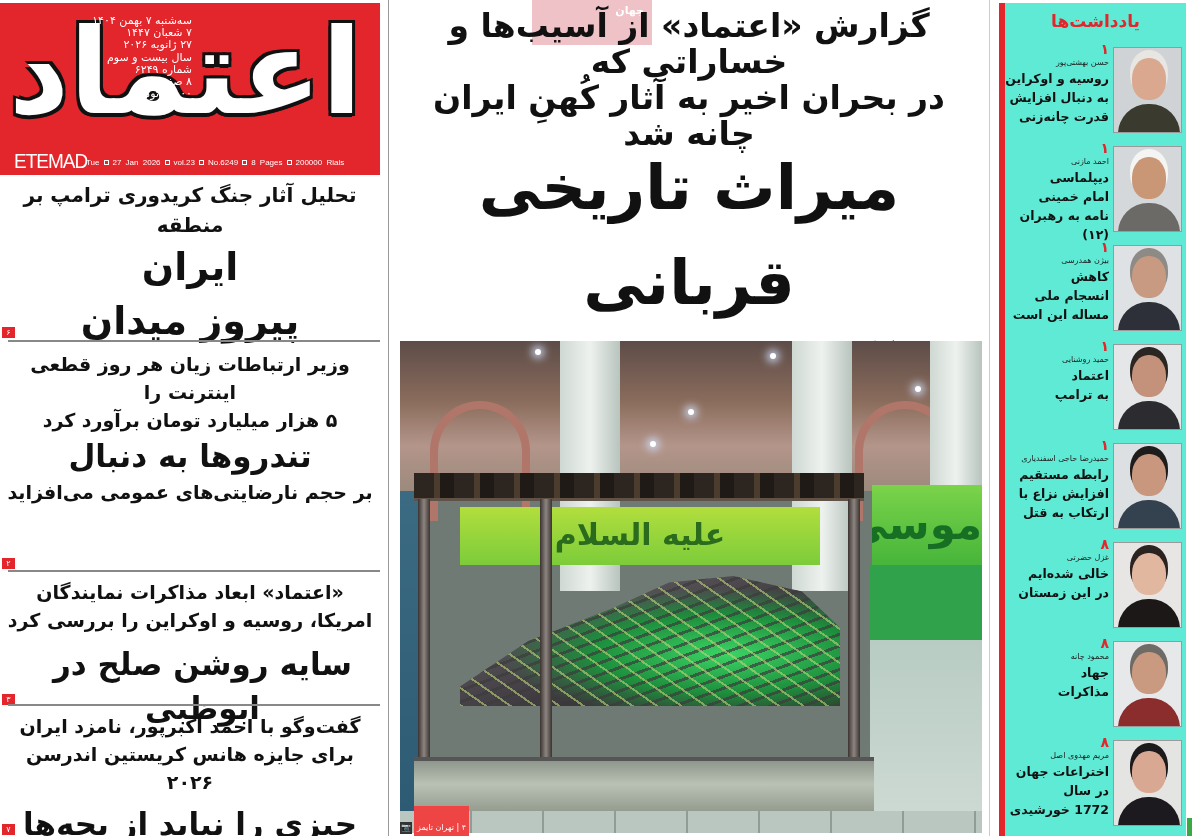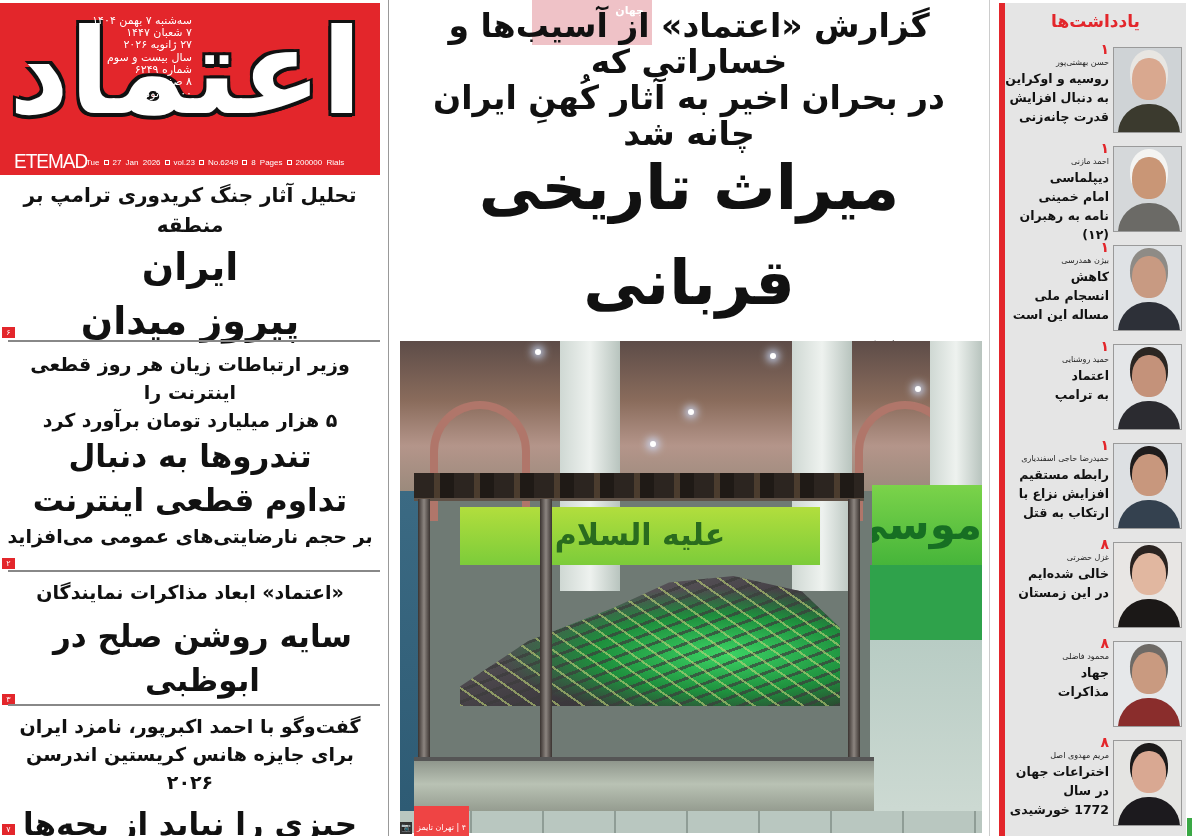--- a/index.html
+++ b/index.html
@@ -59,21 +59,21 @@
         linear-gradient(160deg, #6f6a70, #3c383d 60%, #2c3a2c);
       clip-path: polygon(0 85%, 18% 50%, 40% 25%, 55% 5%, 72% 0, 90% 12%, 100% 40%, 100% 100%, 0 100%); }
     .ph-glass { position: absolute; left: 26px; top: 158px; width: 430px; height: 262px; border: 2px solid rgba(210,220,215,0.6); }
     .ph-base { position: absolute; left: 14px; top: 416px; width: 460px; height: 62px; background: linear-gradient(180deg, #8f968c, #b9c2b4 40%, #8a9185); border-top: 4px solid #555; }
     .ph-floor { position: absolute; left: 0; top: 470px; width: 100%; height: 22px; background: repeating-linear-gradient(90deg, #b9c7c0 0 70px, #8f9d96 70px 72px); }
     .photo-credit { position: absolute; left: 6px; top: 822px; height: 12px; display: flex; align-items: center; gap: 2px; }
     .photo-credit .cam { width: 12px; height: 12px; background: #333; color: #fff; font-size: 8px; line-height: 12px; text-align: center; }
     .photo-credit .lbl { background: #ef4444; color: #fff; font-size: 8px; line-height: 12px; padding: 16px 3px; direction: rtl; white-space: nowrap; }
 
     
-    .notes { position: absolute; left: 999px; top: 3px; width: 187px; height: 833px; background: #e5e5e5; }
+    .notes { position: absolute; left: 999px; top: 3px; width: 187px; height: 833px; background: #5eead4; }
     .notes-bar { position: absolute; left: 0; top: 0; width: 6px; height: 833px; background: #e3262b; }
     .notes-title { position: absolute; left: 6px; top: 4px; width: 181px; color: #e3262b; font-weight: bold; font-size: 17px; line-height: 28px; direction: rtl; text-align: center; }
     .note { position: absolute; left: 8px; width: 178px; height: 98px; }
     .note .photo-box { position: absolute; right: 3px; top: 6px; width: 69px; height: 86px; border: 1px solid #9a9a9a; overflow: hidden; background: #d8dcdf; }
     .note .photo-box .bg { position: absolute; inset: 0; }
     .note .photo-box .head { position: absolute; left: 18px; top: 10px; width: 34px; height: 42px; border-radius: 48% 48% 44% 44%; }
     .note .photo-box .body { position: absolute; left: 4px; top: 56px; width: 62px; height: 40px; border-radius: 30px 30px 0 0; }
     .note .txt { position: absolute; right: 76px; top: 0; width: 104px; direction: rtl; text-align: right; }
     .note .num { color: #e3262b; font-weight: bold; font-size: 14px; line-height: 16px; }
     .note .author { font-size: 8px; line-height: 12px; color: #222; white-space: nowrap; }
@@ -106,28 +106,28 @@
     <div class="head-lg">ایران</div>
     <div class="head-lg">پیروز میدان</div>
   </div>
   <div class="page-badge" style="top:327px;">۶</div>
   <div class="rule" style="top:340px;"></div>
 
   <div class="story rtl" style="top:350px;">
     <div class="sub">وزیر ارتباطات زیان هر روز قطعی اینترنت را</div>
     <div class="sub">۵ هزار میلیارد تومان برآورد کرد</div>
     <div class="head-md">تندروها به دنبال</div>
-    <div class="head-md">تداوم قطعی اینترنت</div>
     <div class="sub">بر حجم نارضایتی‌های عمومی می‌افزاید</div>
   </div>
   <div class="page-badge" style="top:558px;">۲</div>
   <div class="rule" style="top:570px;"></div>
 
   <div class="story rtl" style="top:578px;">
     <div class="sub">«اعتماد» ابعاد مذاکرات نمایندگان</div>
+    <div class="sub">امریکا، روسیه و اوکراین را بررسی کرد</div>
     <div class="head-md" style="margin-top:8px;padding-left:25px;">سایه روشن صلح در ابوظبی</div>
   </div>
   <div class="page-badge" style="top:694px;">۳</div>
   <div class="rule" style="top:704px;"></div>
 
   <div class="story rtl" style="top:712px;">
     <div class="sub">گفت‌وگو با احمد اکبرپور، نامزد ایران</div>
     <div class="sub">برای جایزه هانس کریستین اندرسن ۲۰۲۶</div>
     <div class="head-md" style="margin-top:6px;">چیزی را نباید از بچه‌ها مخفی کرد</div>
   </div>
@@ -273,21 +273,21 @@
       </div>
     </div>
     <div class="note" style="left: 1007px; top: 635px;">
       <div class="photo-box">
         <div class="bg" style="background:#e6e8ea"></div>
         <div class="body" style="background:#8a2d2c"></div>
         <div class="head" style="background:#c99a80;box-shadow:0 -6px 0 2px #6e6a66"></div>
       </div>
       <div class="txt">
         <div class="num">۸</div>
-        <div class="author">محمود فاضلی</div>
+        <div class="author">محمود چانه</div>
         <div class="ttl"></div>
         <div class="ttl">جهاد</div>
         <div class="ttl">مذاکرات</div>
       </div>
     </div>
     <div class="note" style="left: 1007px; top: 734px;">
       <div class="photo-box">
         <div class="bg" style="background:#e4e4e2"></div>
         <div class="body" style="background:#1c1a1e"></div>
         <div class="head" style="background:#d9a892;box-shadow:0 -6px 0 2px #1c1a1a"></div>

